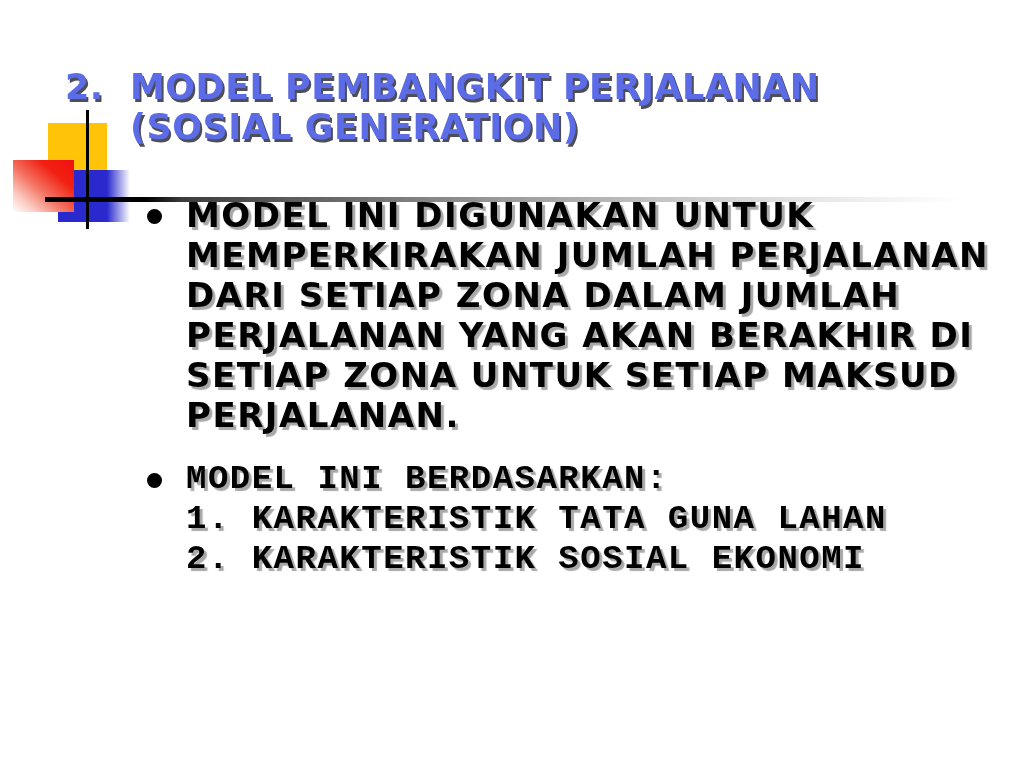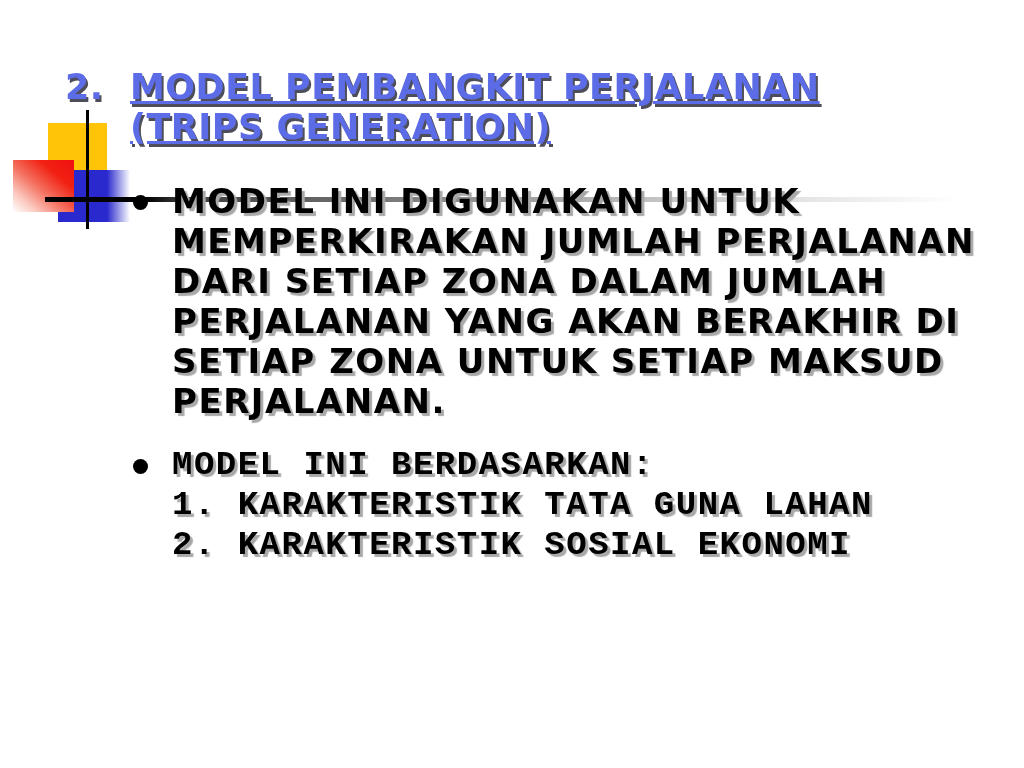--- a/index.html
+++ b/index.html
@@ -53,27 +53,27 @@
     margin: 0;
     font-size: 35px;
     line-height: 40px;
     font-weight: bold;
     letter-spacing: 0.5px;
     color: #5c6be6;
     text-shadow: 2px 3px 0 #4e4e5a;
     z-index: 2;
   }
   .title-number { flex: 0 0 65px; width: 65px; }
-  .title-lines span { display: block; text-decoration: underline; }
+  .title-lines span { display: block; }
 
   
   .bullets {
     position: absolute;
     left: 135px; top: 179px;
-    margin: 2px; padding: 0;
+    margin: 16px; padding: 0;
     list-style: none;
     width: 860px;
     font-size: 34px;
     line-height: 40px;
     font-weight: bold;
     letter-spacing: 1.5px;
     color: #000000;
     z-index: 2;
   }
   .bullets li { position: relative; padding-left: 35px; }
@@ -95,21 +95,21 @@
   <div class="sq sq-yellow"></div>
   <div class="sq sq-blue"></div>
   <div class="sq sq-red"></div>
   <div class="vline"></div>
   <div class="hline"></div>
 
   <h1 class="title">
     <span class="title-number">2.</span>
     <span class="title-lines">
       <span>MODEL PEMBANGKIT PERJALANAN</span>
-      <span>(TRIPS GENERATION)</span>
+      <span>(SOSIAL GENERATION)</span>
     </span>
   </h1>
 
   <ul class="bullets">
     <li>
       <span class="dot"></span>
       <span class="btext">MODEL INI DIGUNAKAN UNTUK<br>MEMPERKIRAKAN JUMLAH PERJALANAN<br>DARI SETIAP ZONA DALAM JUMLAH<br>PERJALANAN YANG AKAN BERAKHIR DI<br>SETIAP ZONA UNTUK SETIAP MAKSUD<br>PERJALANAN.</span>
     </li>
     <li>
       <span class="dot"></span>

